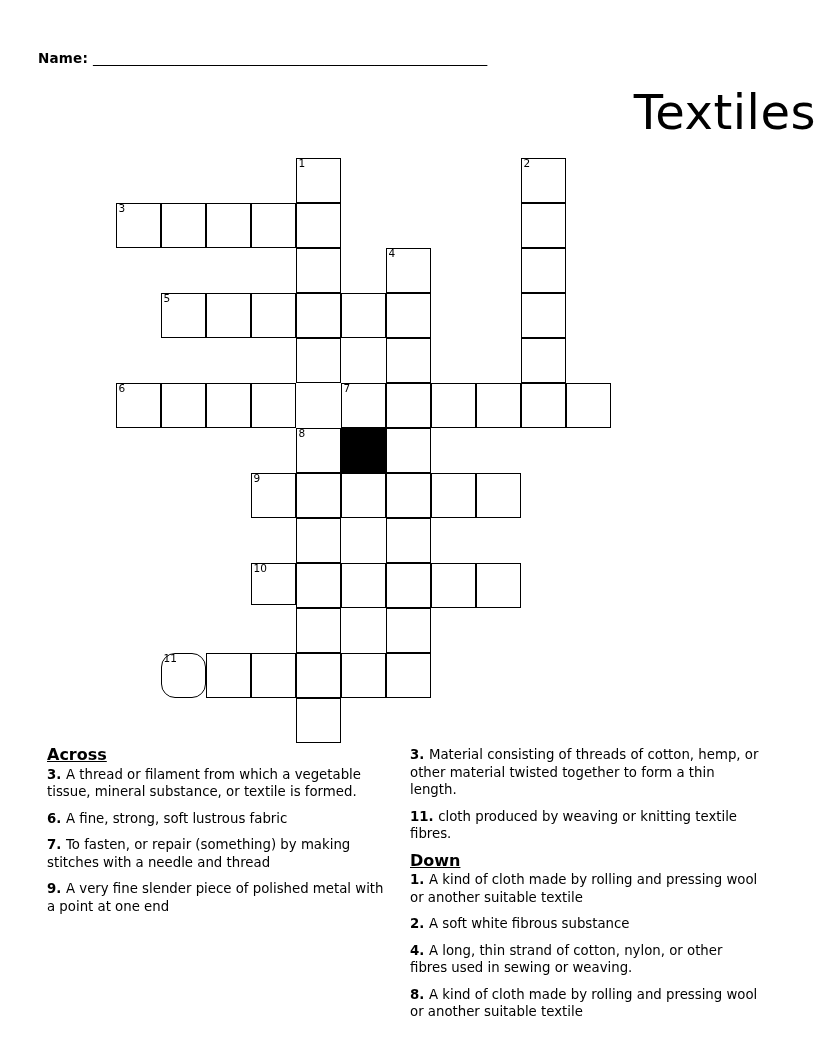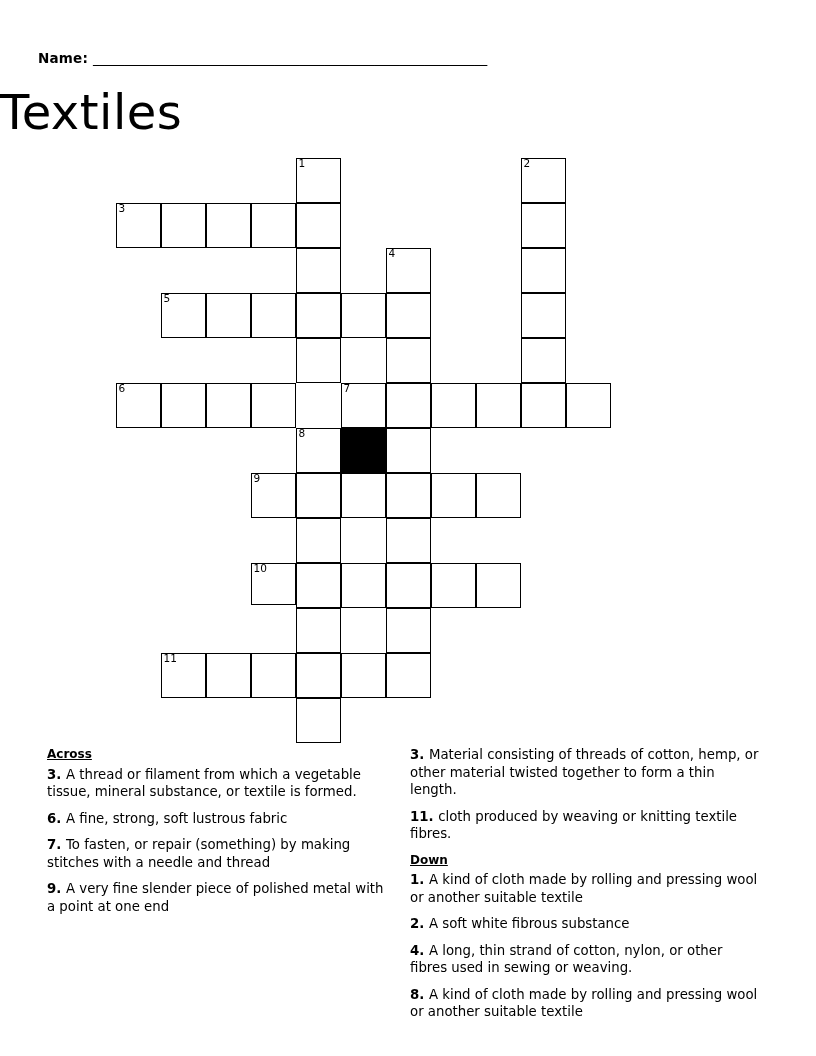--- a/index.html
+++ b/index.html
@@ -35,21 +35,21 @@
   .name-row .rule {
     font-weight: normal;
     letter-spacing: -0.5px;
   }
   
   .title {
     position: absolute;
     left: 0;
     top: 36px;
     width: 816px;
-    text-align: left;
+    text-align: right;
     font-size: 48px;
     font-weight: normal;
     font-family: "DejaVu Sans", sans-serif;
     letter-spacing: 0.5px;
   }
   
   #grid {
     position: absolute;
     left: 0;
     top: 0;
@@ -85,21 +85,21 @@
     position: absolute;
     top: 0;
     font-size: 13.3px;
     line-height: 17.5px;
   }
   .col-left { left: 47px; width: 347px; }
   .col-right { left: 410px; width: 352px; }
   .section-head {
     font-weight: bold;
     text-decoration: underline;
-    font-size: 12px;
+    font-size: 16px;
     margin-bottom: 2px;
   }
   .clue {
     margin: 0 0 9px 0;
   }
   .clue .n {
     font-weight: bold;
   }
 </style>
 </head>
@@ -178,21 +178,21 @@
       <div class="cell" style="left: 251px; top: 515px; width: 45px; height: 42px;">
         <span class="num">10</span>
       </div>
       <div class="cell" style="left: 296px; top: 515px; width: 45px; height: 45px;"></div>
       <div class="cell" style="left: 341px; top: 515px; width: 45px; height: 45px;"></div>
       <div class="cell" style="left: 386px; top: 515px; width: 45px; height: 45px;"></div>
       <div class="cell" style="left: 431px; top: 515px; width: 45px; height: 45px;"></div>
       <div class="cell" style="left: 476px; top: 515px; width: 45px; height: 45px;"></div>
       <div class="cell" style="left: 296px; top: 560px; width: 45px; height: 45px;"></div>
       <div class="cell" style="left: 386px; top: 560px; width: 45px; height: 45px;"></div>
-      <div class="cell" style="left: 161px; top: 605px; width: 45px; height: 45px;">
+      <div class="cell" style="left: 161px; top: 605px; width: 45px; height: 45px; border-radius: 14px;">
         <span class="num">11</span>
       </div>
       <div class="cell" style="left: 206px; top: 605px; width: 45px; height: 45px;"></div>
       <div class="cell" style="left: 251px; top: 605px; width: 45px; height: 45px;"></div>
       <div class="cell" style="left: 296px; top: 605px; width: 45px; height: 45px;"></div>
       <div class="cell" style="left: 341px; top: 605px; width: 45px; height: 45px;"></div>
       <div class="cell" style="left: 386px; top: 605px; width: 45px; height: 45px;"></div>
       <div class="cell" style="left: 296px; top: 650px; width: 45px; height: 45px;"></div>
     </div>
 

